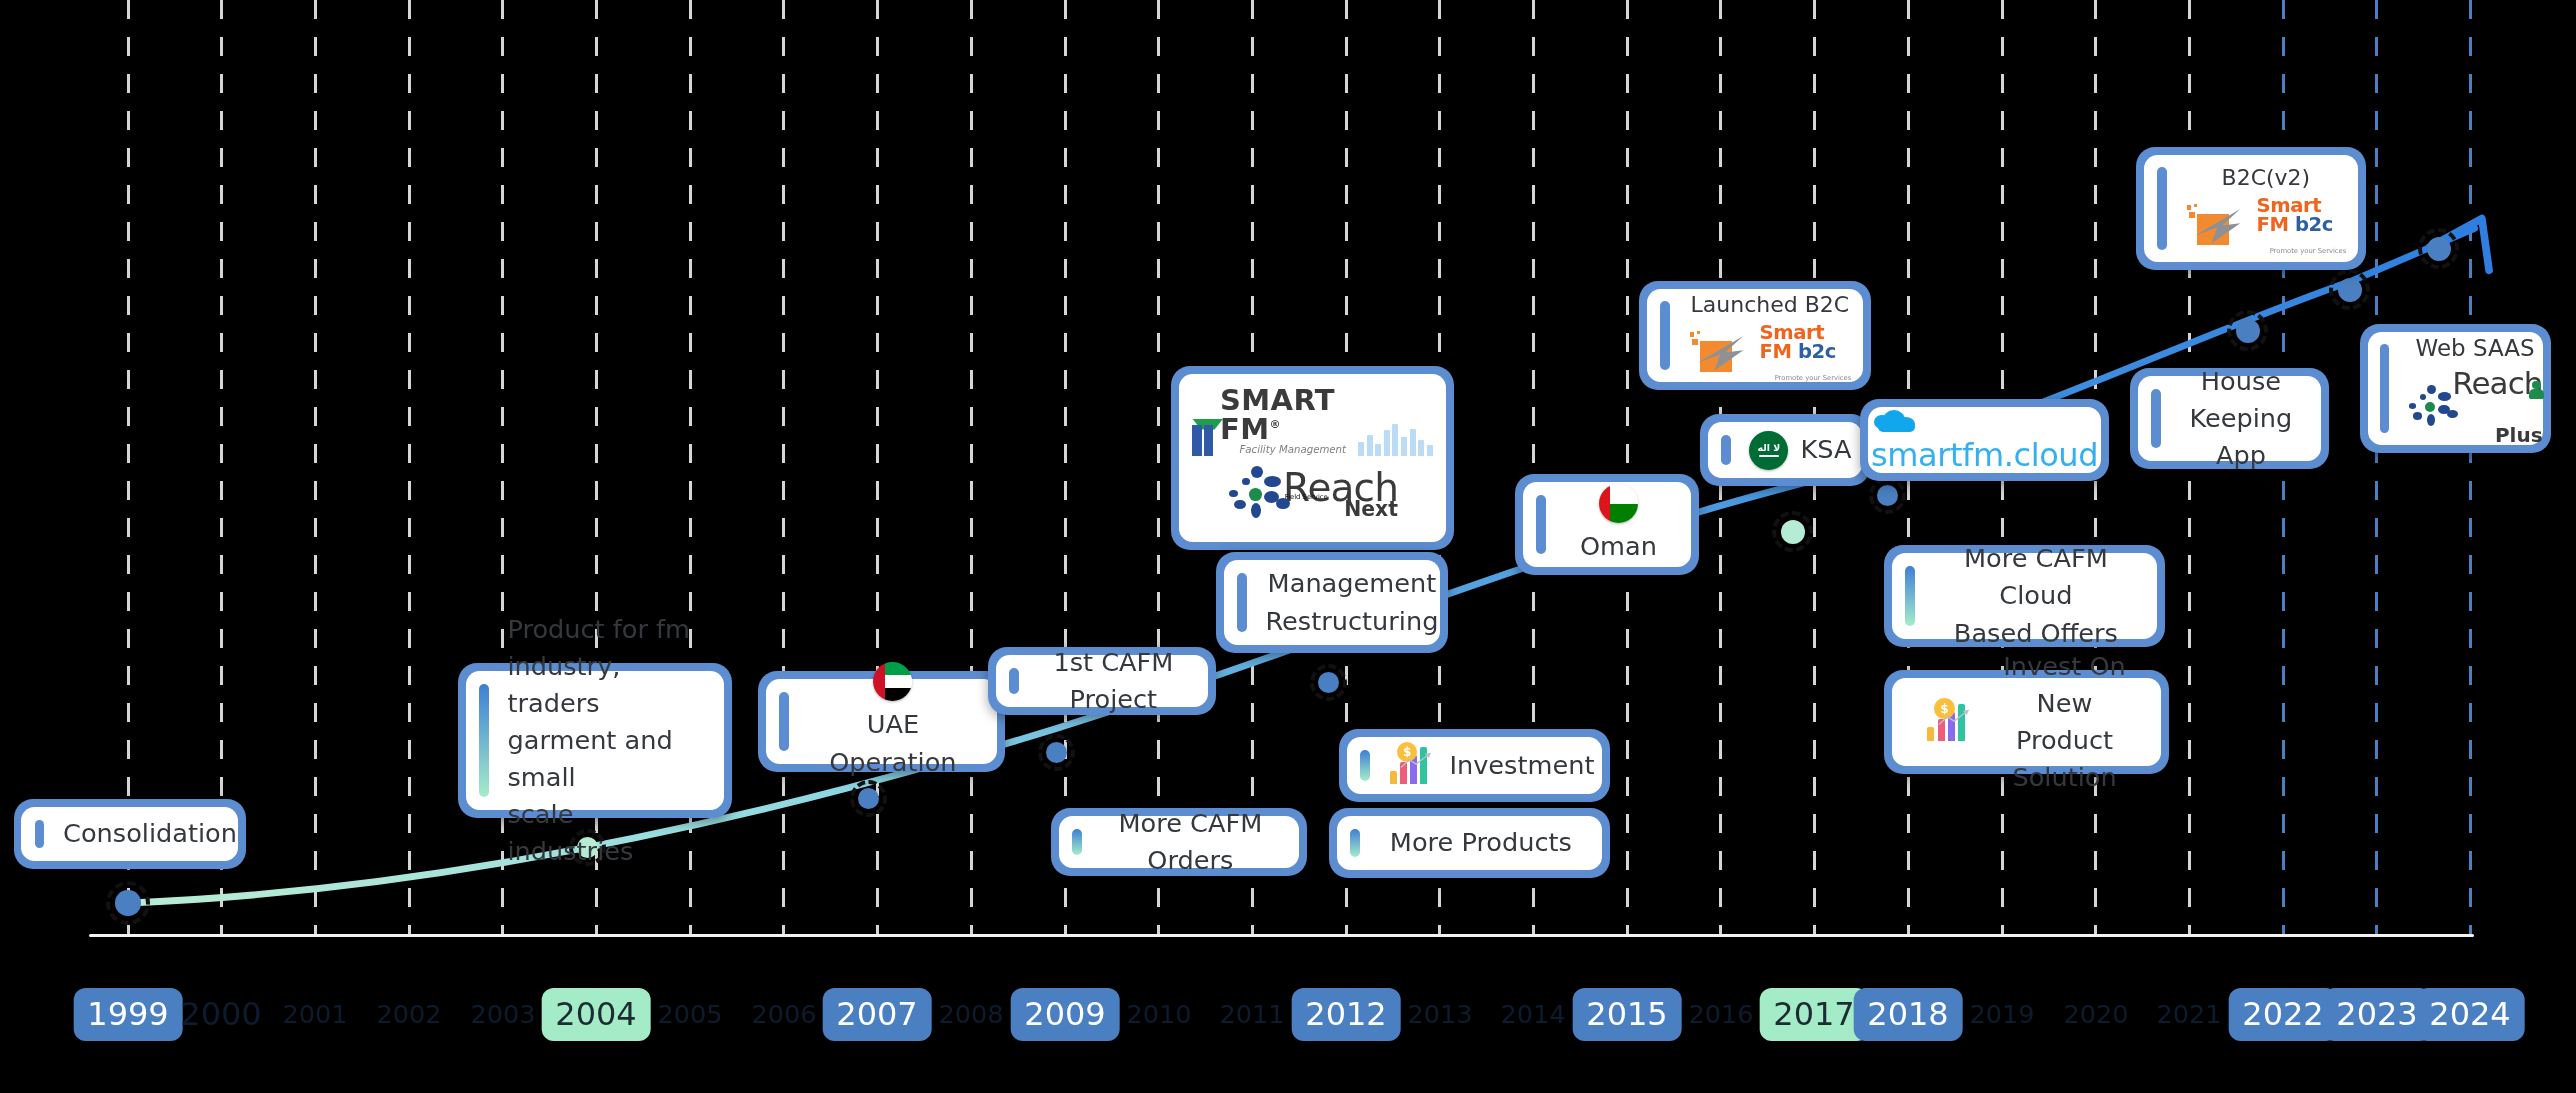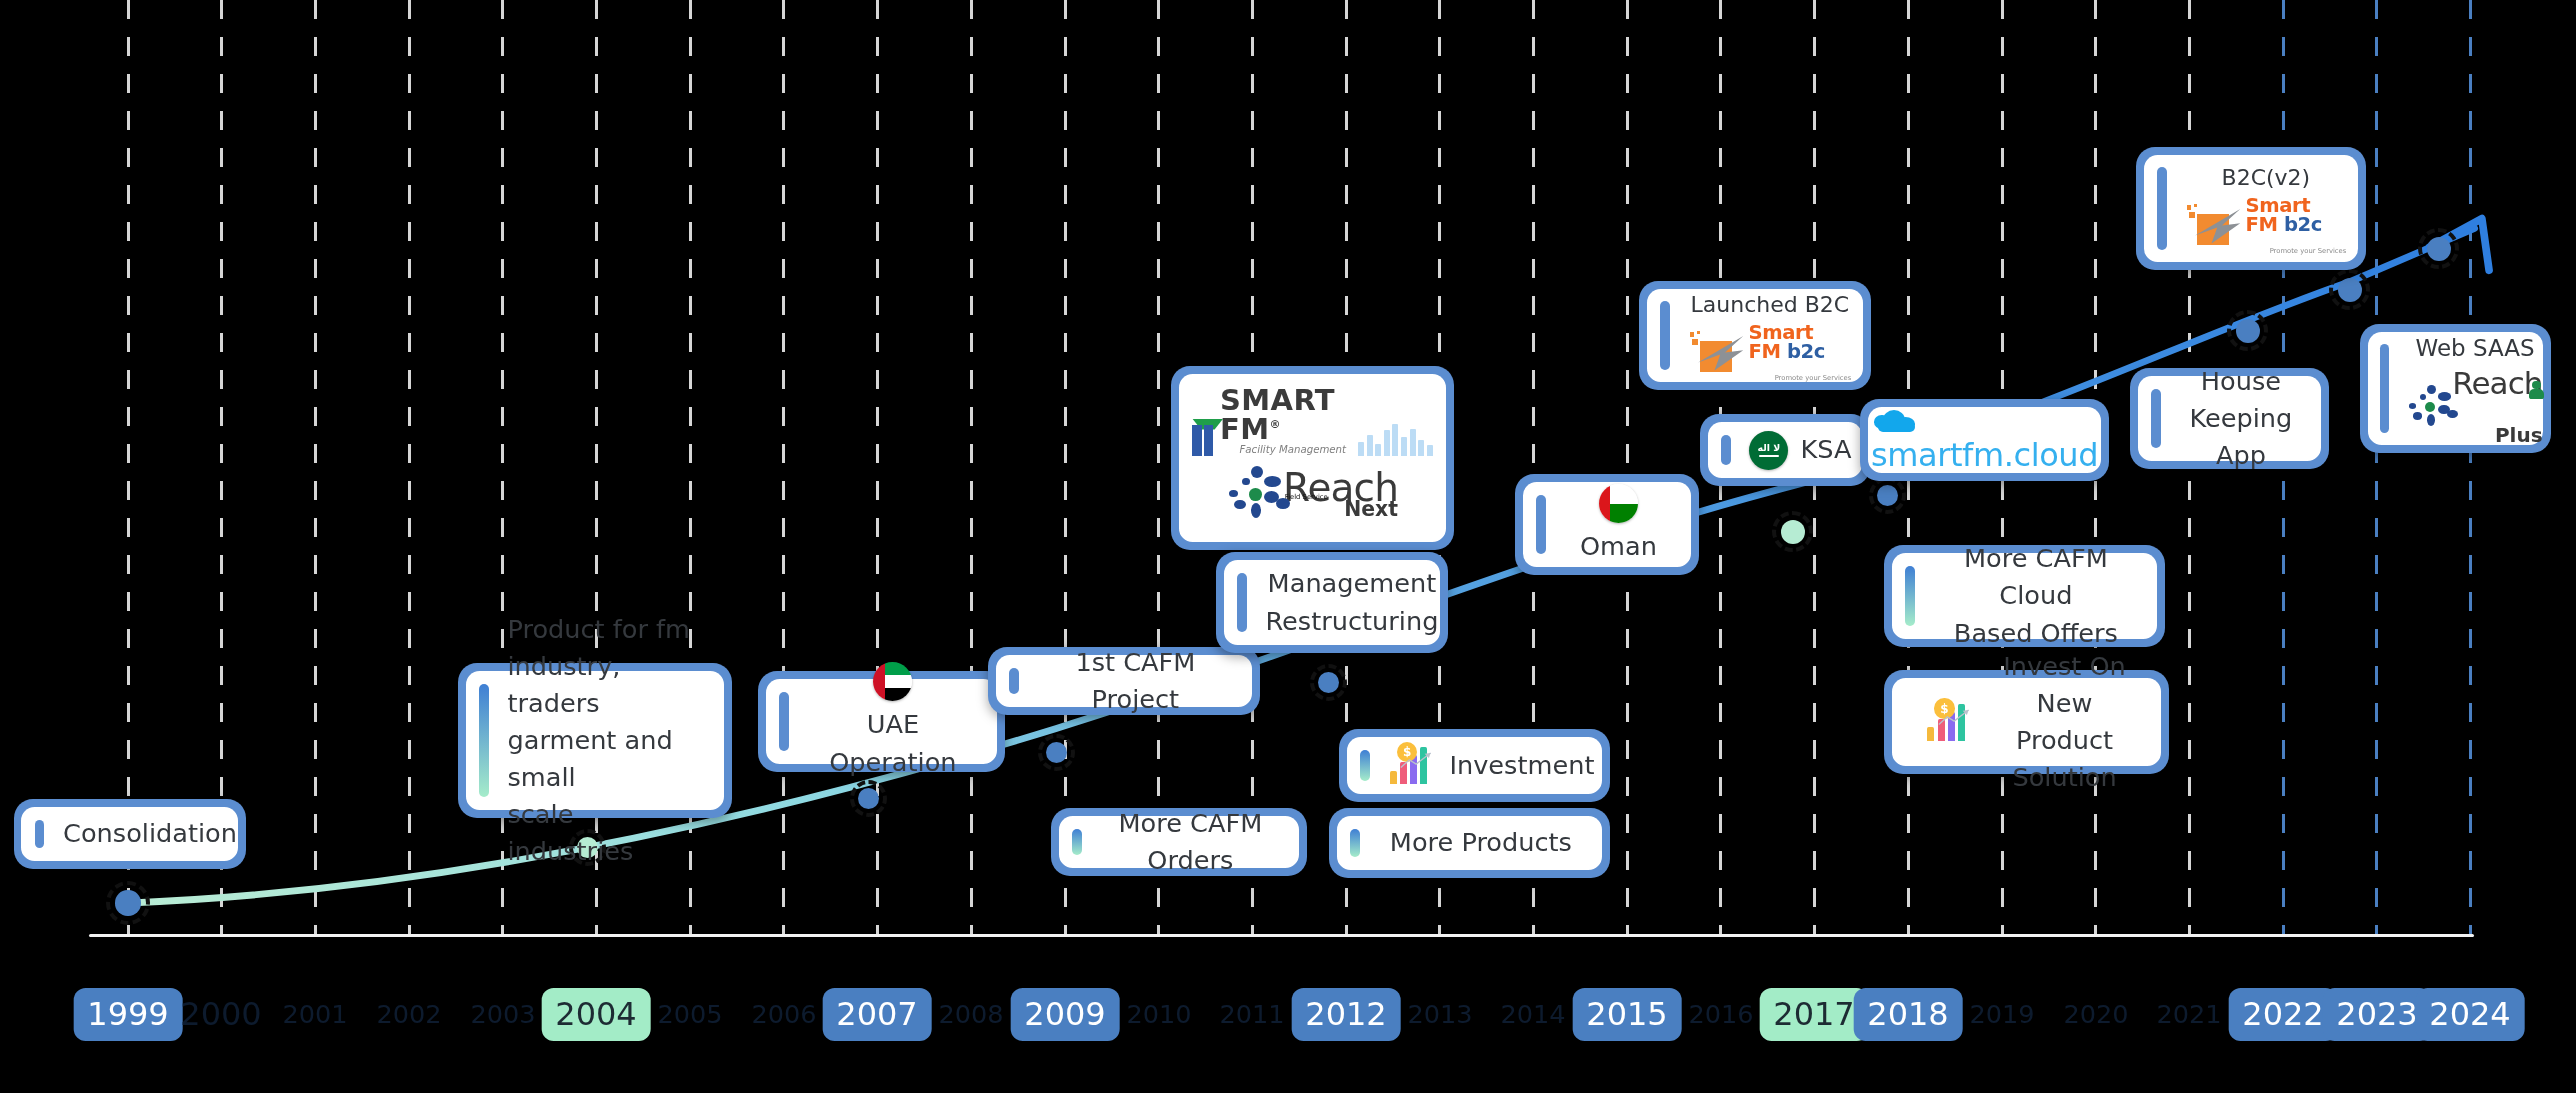--- a/index.html
+++ b/index.html
@@ -119,21 +119,21 @@
   .molecule { position:relative; width:68px; height:60px; flex:0 0 auto; }
   .molecule span { position:absolute; background:#23488f; border-radius:50%; }
   .molecule span.g { background:#1d8b4b; }
   .reachwrap { display:flex; align-items:center; }
   .reachtxt { line-height:.95; margin-left:-12px; }
   .reachtxt .r1 { font-size:39px; color:#3a3a3a; font-weight:500; letter-spacing:-0.9px; }
   .reachtxt .r2 { font-size:20.4px; color:#3a3a3a; font-weight:bold; text-align:right; }
   .reachtxt .r0 { font-size:6.8px; color:#111; }
 
   
-  .b2clogo { display:flex; align-items:center; gap:7px; }
+  .b2clogo { display:flex; align-items:center; gap:18px; }
   .b2clogo .swoosh { position:relative; width:53px; height:43px; flex:0 0 auto; }
   .b2clogo .swoosh .sq { position:absolute; left:12px; top:10.2px; width:32px; height:31px; background:#f28b30; }
   .b2clogo .swoosh .wing { position:absolute; left:6.8px; top:5.1px; width:48px; height:36px; background:#8d9196;
       clip-path: polygon(100% 0%, 62% 46%, 100% 40%, 40% 96%, 52% 52%, 6% 74%); }
   .b2clogo .swoosh .px { position:absolute; background:#f28b30; }
   .b2clogo .btxt { line-height:1; }
   .b2clogo .b1 { font-size:25.6px; font-weight:bold; color:#f0641e; letter-spacing:-0.4px; }
   .b2clogo .b1 em { font-style:normal; color:#2e5fa3; }
   .b2clogo .b2 { font-size:8.5px; color:#8a8a8a; text-align:right; margin-top:13px; }
 
@@ -275,21 +275,21 @@
   <div class="card" style="left:758px; top:671px; width:247px; height:101px;">
     <div class="inner">
       <div class="accent solid"></div>
       <div class="body">
         <div class="flag flag-uae"></div>
         <div class="label">UAE Operation</div>
       </div>
     </div>
   </div>
 
-  <div class="card" style="left:988px; top:647px; width:272px; height:68px;">
+  <div class="card" style="left:988px; top:647px; width:228px; height:68px;">
     <div class="inner">
       <div class="accent solid"></div>
       <div class="body">
         <div class="label">1st CAFM Project</div>
       </div>
     </div>
   </div>
 
   <div class="card" style="left:1051px; top:808px; width:256px; height:68px;">
     <div class="inner">

